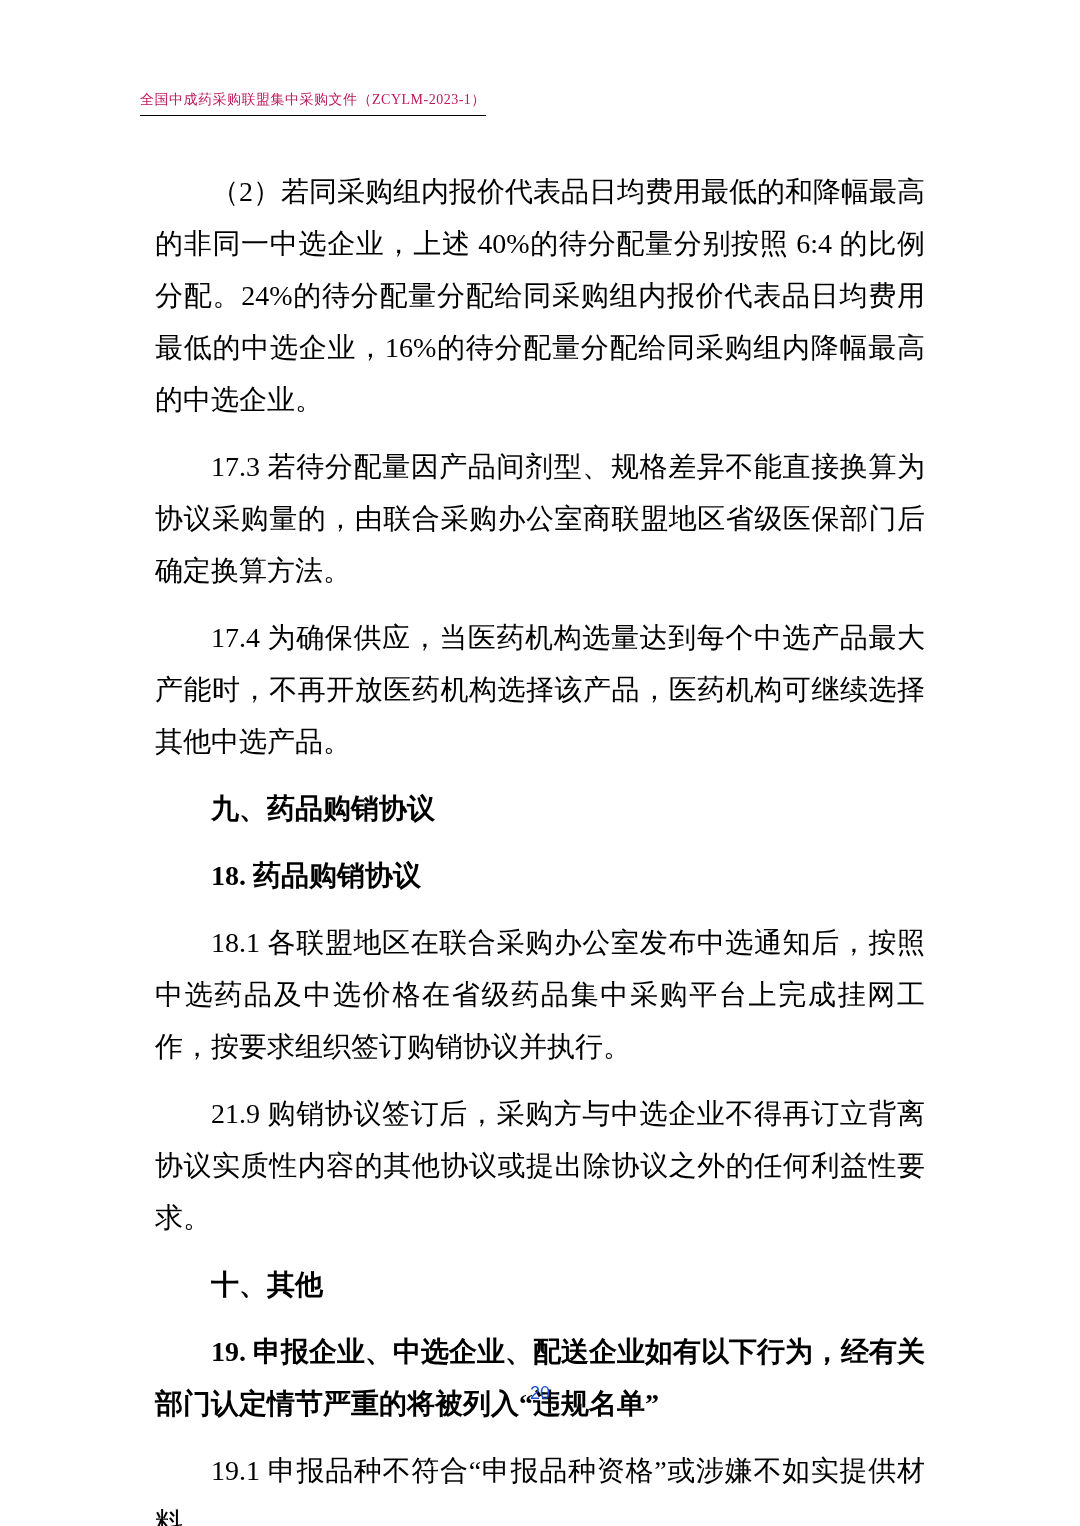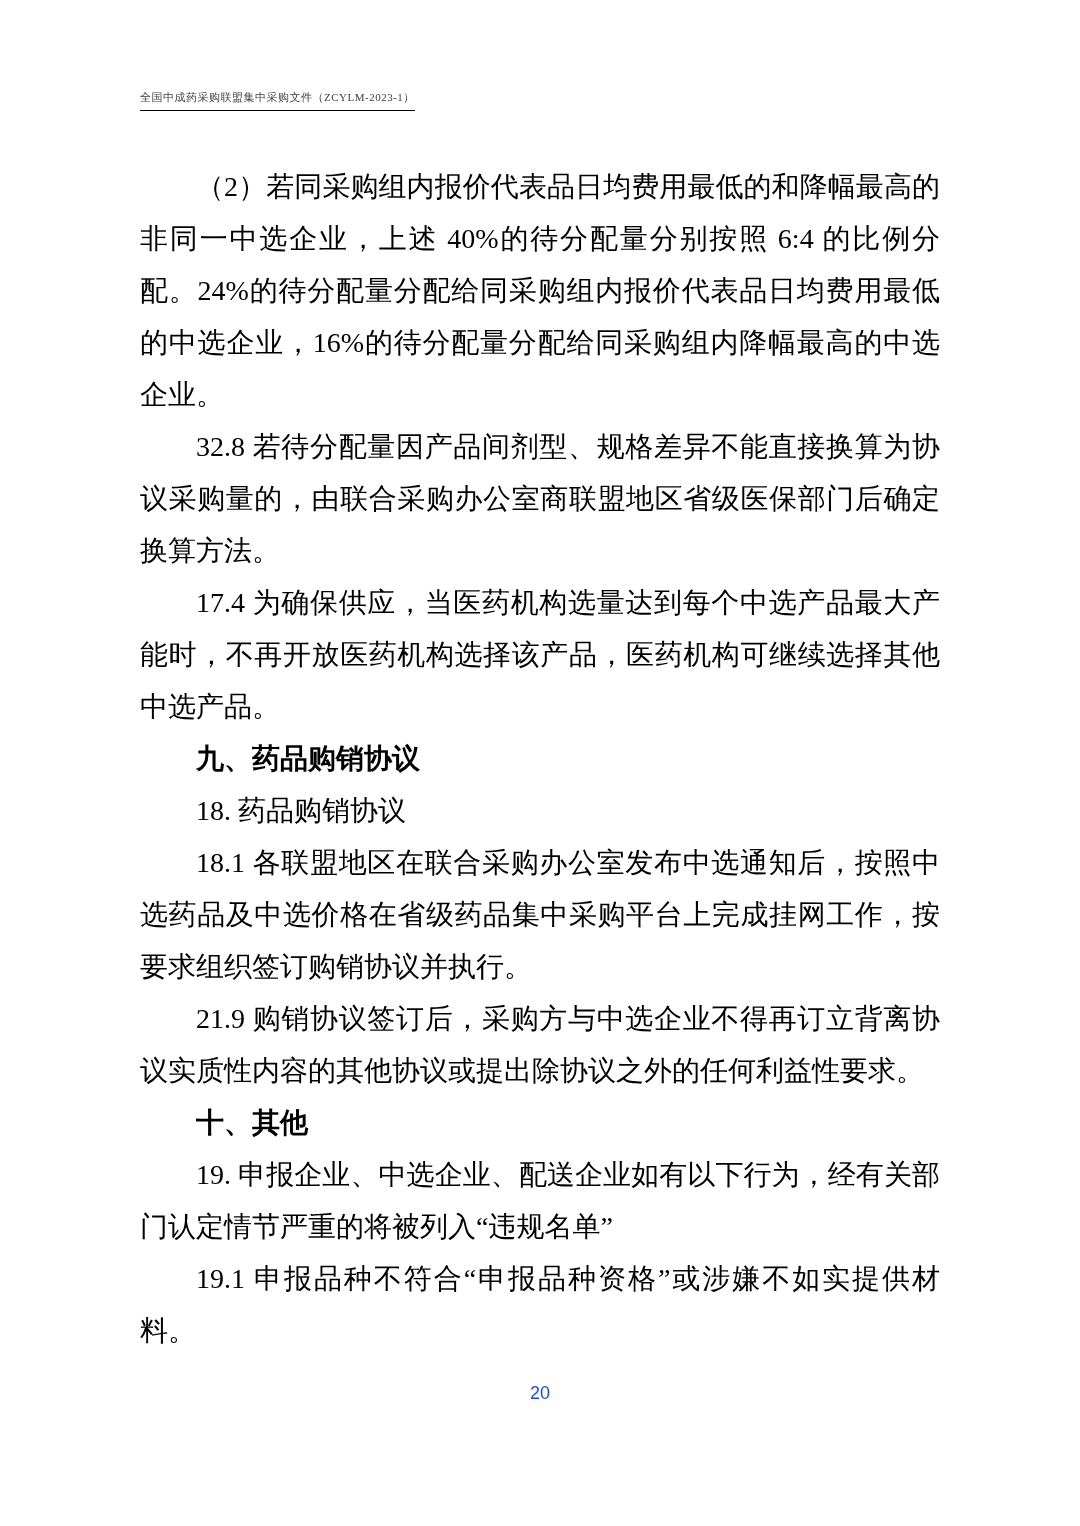--- a/index.html
+++ b/index.html
@@ -16,51 +16,51 @@
     overflow: hidden;
   }
   .page {
     box-sizing: border-box;
     width: 1080px;
     height: 1526px;
     padding: 90px 140px 0 140px;
     position: relative;
   }
   .doc-header {
-    font-size: 11px;
+    font-size: 14px;
     line-height: 1.4;
     letter-spacing: 0.5px;
-    color: #404040;
+    color: #be185d;
   }
   .doc-header .header-text {
     display: inline-block;
     border-bottom: 1px solid #000000;
     padding-bottom: 5px;
   }
   .content {
     margin-top: 50px;
     font-size: 28px;
     line-height: 52px;
     text-align: justify;
   }
   .content p {
-    margin: 0;
+    margin: 15px;
     text-indent: 2em;
   }
   .para {
     font-family: "Liberation Serif", "DejaVu Serif", serif;
     font-weight: normal;
   }
   .heading-black {
     font-family: Liberation Serif, serif;
     font-weight: bold;
   }
   .sub-bold {
     font-family: "Liberation Serif", "DejaVu Serif", serif;
-    font-weight: normal;
+    font-weight: bold;
   }
   .footer {
     position: absolute;
     left: 0;
     bottom: 122px;
     width: 100%;
     text-align: center;
     font-size: 18px;
     font-family: "Liberation Sans", "DejaVu Sans", sans-serif;
     color: #1d4ed8;
@@ -70,21 +70,21 @@
 <body>
 
 <div class="page">
 
   <div class="doc-header">
     <span class="header-text">全国中成药采购联盟集中采购文件（ZCYLM-2023-1）</span>
   </div>
 
   <div class="content">
     <p class="para">（2）若同采购组内报价代表品日均费用最低的和降幅最高的非同一中选企业，上述 40%的待分配量分别按照 6:4 的比例分配。24%的待分配量分配给同采购组内报价代表品日均费用最低的中选企业，16%的待分配量分配给同采购组内降幅最高的中选企业。</p>
-    <p class="para">32.8 若待分配量因产品间剂型、规格差异不能直接换算为协议采购量的，由联合采购办公室商联盟地区省级医保部门后确定换算方法。</p>
+    <p class="para">17.3 若待分配量因产品间剂型、规格差异不能直接换算为协议采购量的，由联合采购办公室商联盟地区省级医保部门后确定换算方法。</p>
     <p class="para">17.4 为确保供应，当医药机构选量达到每个中选产品最大产能时，不再开放医药机构选择该产品，医药机构可继续选择其他中选产品。</p>
     <p class="heading-black">九、药品购销协议</p>
     <p class="sub-bold">18. 药品购销协议</p>
     <p class="para">18.1 各联盟地区在联合采购办公室发布中选通知后，按照中选药品及中选价格在省级药品集中采购平台上完成挂网工作，按要求组织签订购销协议并执行。</p>
     <p class="para">21.9 购销协议签订后，采购方与中选企业不得再订立背离协议实质性内容的其他协议或提出除协议之外的任何利益性要求。</p>
     <p class="heading-black">十、其他</p>
     <p class="sub-bold">19. 申报企业、中选企业、配送企业如有以下行为，经有关部门认定情节严重的将被列入“违规名单”</p>
     <p class="para">19.1 申报品种不符合“申报品种资格”或涉嫌不如实提供材料。</p>
   </div>
 

